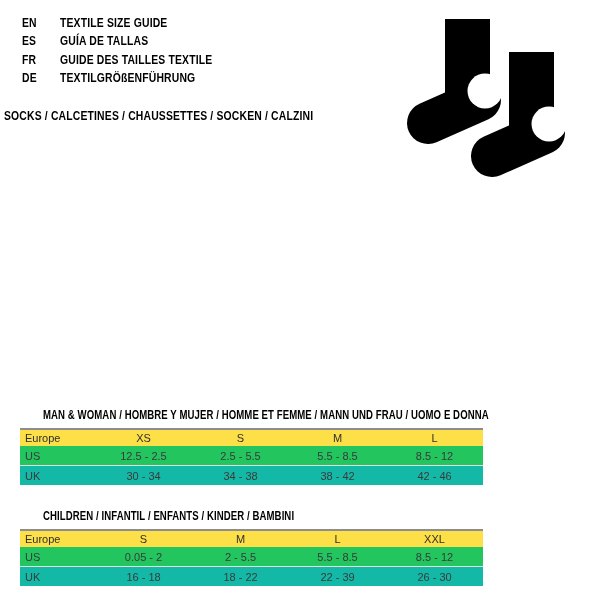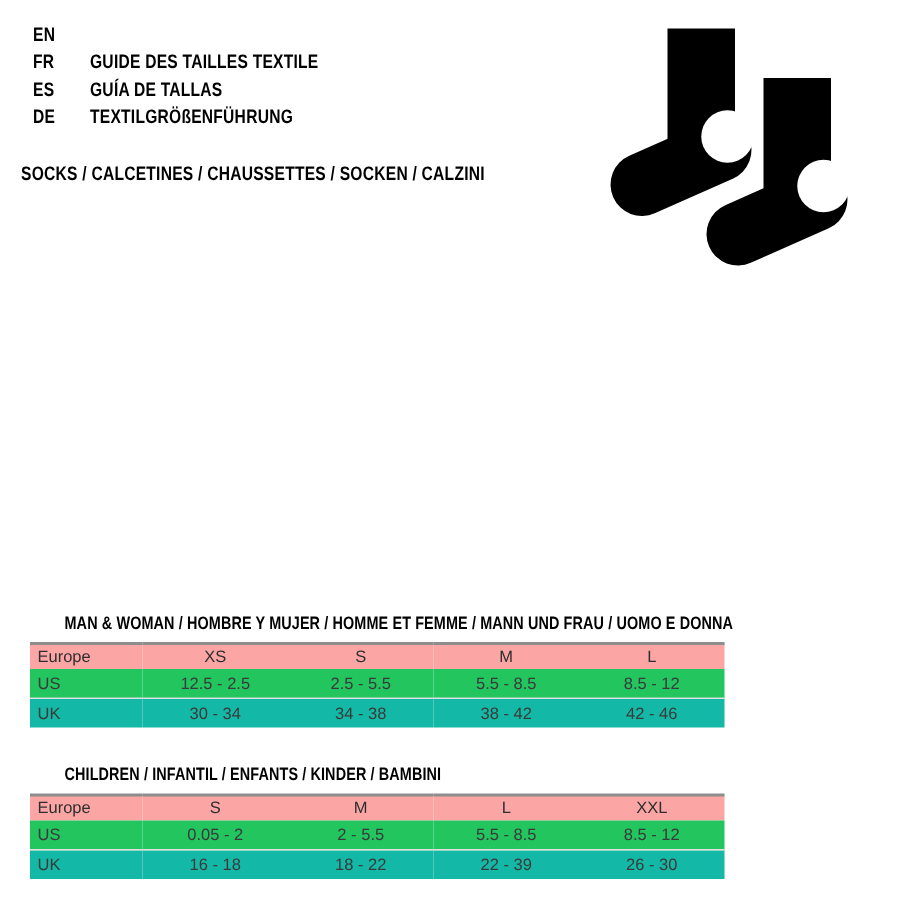--- a/index.html
+++ b/index.html
@@ -21,21 +21,21 @@
   .lang-block { position: absolute; left: 22px; top: 13px; }
   .lang-row {
     display: flex; align-items: center;
     height: 18.5px;
     font-size: 13px; font-weight: bold;
     letter-spacing: 0.2px;
   }
   .lang-code { width: 38px; flex: 0 0 38px; }
   
   .category-line {
-    position: absolute; left: 14px; top: 107px;
+    position: absolute; left: 4px; top: 107px;
     height: 18.5px; line-height: 18.5px;
     font-size: 13px; font-weight: bold;
     letter-spacing: 0.2px;
   }
   
   .socks-svg { position: absolute; left: 400px; top: 10px; }
   
   .table-block { position: absolute; left: 20px; width: 463px; }
   .table-block.t1 { top: 408px; }
   .table-block.t2 { top: 509px; }
@@ -48,21 +48,21 @@
   }
   table.size-table {
     border-collapse: collapse;
     width: 463px;
     table-layout: fixed;
     font-size: 11px;
     color: #3a3a3a;
   }
   table.size-table col.region-col { width: 75px; }
   table.size-table th {
-    background: #fca5a5;
+    background: #fde047;
     border-top: 2px solid #8d8d8d;
     height: 16px;
     padding: 0;
     font-weight: normal;
     color: #2e2e2e;
     text-align: center;
   }
   table.size-table td {
     height: 19px;
     padding: 0;
@@ -74,28 +74,29 @@
   }
   tr.row-us { background: #22c55e; border-bottom: 1px solid #e0e0e0; }
   tr.row-uk { background: #14b8a6; }
 </style>
 </head>
 <body>
 
 <div class="lang-block">
   <div class="lang-row">
     <span class="lang-code"><span class="cond">EN</span></span>
+    <span class="lang-title"><span class="cond">TEXTILE SIZE GUIDE</span></span>
+  </div>
+  <div class="lang-row">
+    <span class="lang-code"><span class="cond">ES</span></span>
+    <span class="lang-title"><span class="cond">GUÍA DE TALLAS</span></span>
   </div>
   <div class="lang-row">
     <span class="lang-code"><span class="cond">FR</span></span>
     <span class="lang-title"><span class="cond">GUIDE DES TAILLES TEXTILE</span></span>
-  </div>
-  <div class="lang-row">
-    <span class="lang-code"><span class="cond">ES</span></span>
-    <span class="lang-title"><span class="cond">GUÍA DE TALLAS</span></span>
   </div>
   <div class="lang-row">
     <span class="lang-code"><span class="cond">DE</span></span>
     <span class="lang-title"><span class="cond">TEXTILGRÖßENFÜHRUNG</span></span>
   </div>
 </div>
 
 <div class="category-line">
   <span class="cond">SOCKS / CALCETINES / CHAUSSETTES / SOCKEN / CALZINI</span>
 </div>

